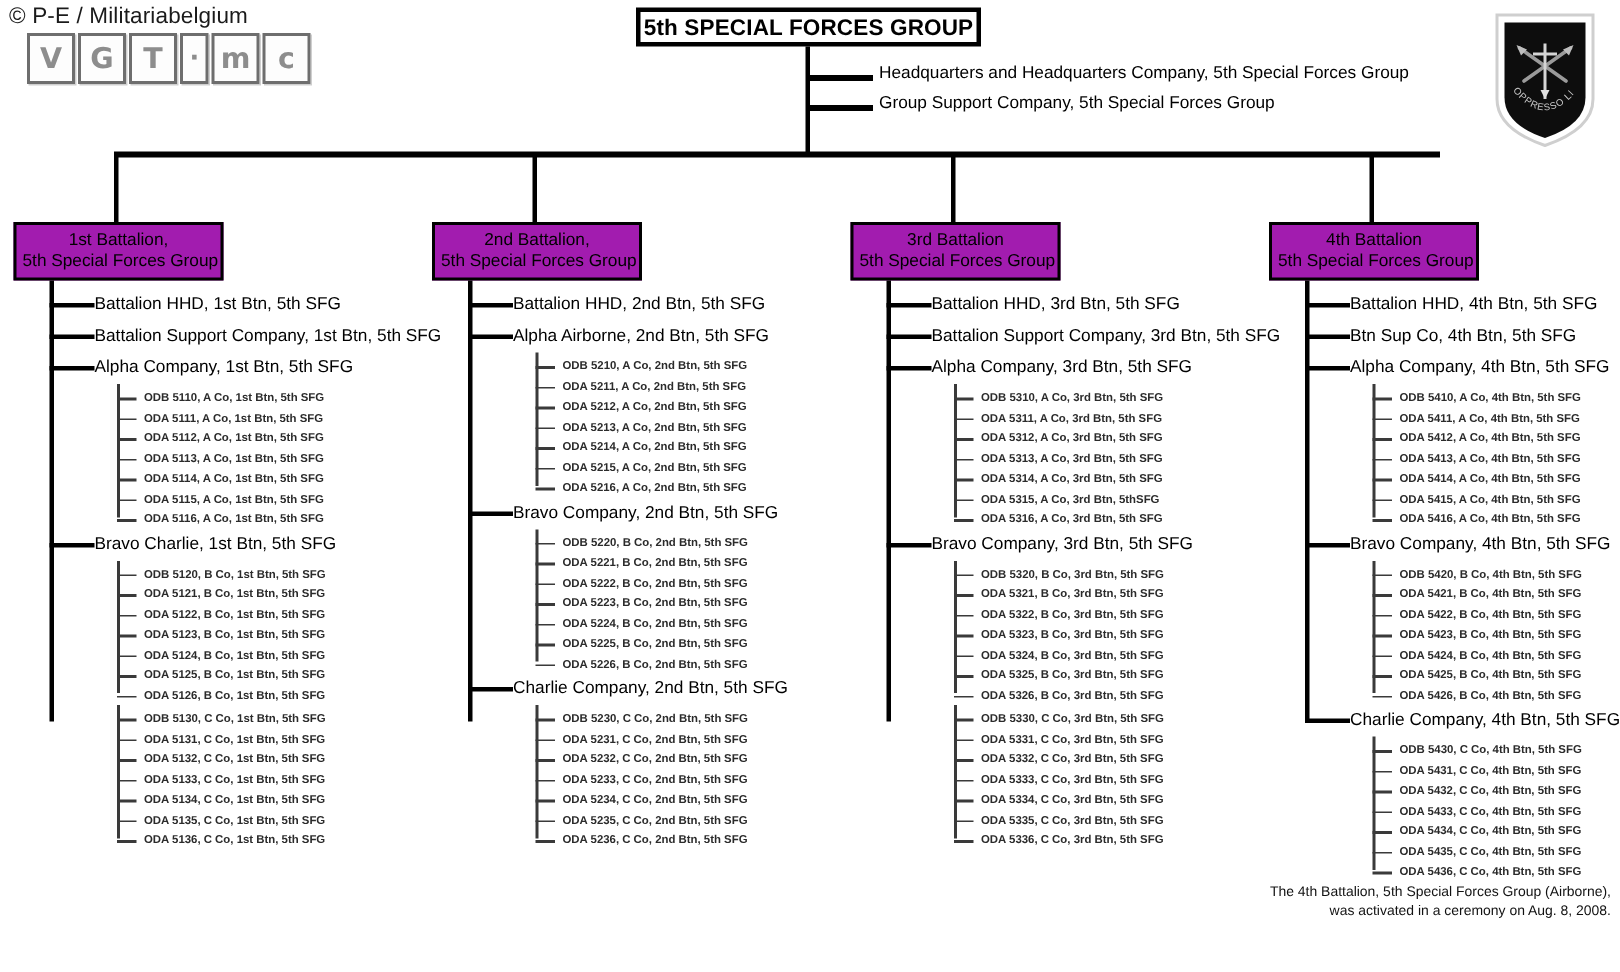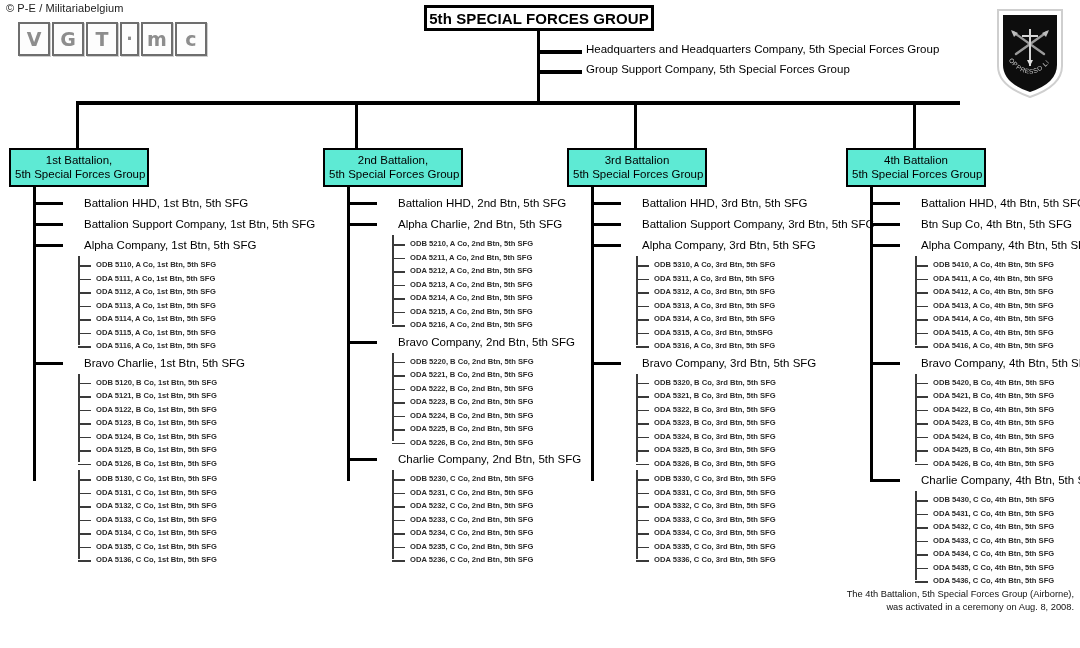--- a/index.html
+++ b/index.html
@@ -13,21 +13,21 @@
     position: relative;
     font-family: "Liberation Sans", sans-serif;
     color: #000000;
     overflow: hidden;
   }
   .abs { position: absolute; }
 
   
   #credit {
     left: 6px; top: 2px;
-    font-size: 11px;
+    font-size: 15px;
     color: #1a1a1a;
     letter-spacing: .1px;
     white-space: nowrap;
   }
   #logo {
     left: 18px; top: 22px;
     display: flex;
     gap: 2px;
     align-items: center;
   }
@@ -84,30 +84,30 @@
     width: 42px; height: 4px;
     background: #000;
   }
   .staff-row .txt { position: absolute; left: 46px; top: 0; }
   #staff-0 { top: 43px; }
   #staff-1 { top: 63px; }
 
   
   .bn-col { top: 148px; width: 270px; }
   #bn-col-0 { left: 9px; }
-  #bn-col-1 { left: 288px; margin-left: 35px; }
+  #bn-col-1 { left: 288px; }
   #bn-col-2 { left: 567px; }
   #bn-col-3 { left: 846px; }
 
   .bn-box {
     position: relative;
     width: 140px;
     margin-left: 0;
     border: 2px solid #000;
-    background: #5eead4;
+    background: #a21caf;
     text-align: center;
     font-size: 11.5px;
     line-height: 14px;
     padding: 3px 4px 4px;
     box-sizing: border-box;
   }
   .bn-box .ln2 { white-space: nowrap; }
 
   
   .bn-body {
@@ -122,21 +122,21 @@
     background: #000;
   }
 
   
   .bn-item {
     position: relative;
     height: 21px;
     font-size: 11.5px;
     line-height: 21px;
     white-space: nowrap;
-    padding-left: 51px;
+    padding-left: 30px;
   }
   .bn-item .tick {
     position: absolute;
     left: 0; top: 9px;
     width: 30px; height: 3px;
     background: #000;
   }
 
   
   .oda-block {
@@ -257,21 +257,21 @@
     </div>
   </div>
 <div class="abs bn-col" id="bn-col-1">
     <div class="bn-box">
       <div>2nd Battalion,</div>
       <div class="ln2">5th Special Forces Group</div>
     </div>
     <div class="bn-body">
       <div class="bn-spine" style="height: 294px;"></div>
       <div class="bn-item"><span class="tick"></span><span>Battalion HHD, 2nd Btn, 5th SFG</span></div>
-      <div class="bn-item"><span class="tick"></span><span>Alpha Charlie, 2nd Btn, 5th SFG</span></div>
+      <div class="bn-item"><span class="tick"></span><span>Alpha Airborne, 2nd Btn, 5th SFG</span></div>
       <div class="oda-block">
         <div class="oda-spine" style="height: 88.5px;"></div>
         <div class="oda-row"><span class="tick"></span><span>ODB 5210, A Co, 2nd Btn,  5th SFG</span></div>
         <div class="oda-row"><span class="tick"></span><span>ODA 5211, A Co, 2nd Btn,  5th SFG</span></div>
         <div class="oda-row"><span class="tick"></span><span>ODA 5212, A Co, 2nd Btn,  5th SFG</span></div>
         <div class="oda-row"><span class="tick"></span><span>ODA 5213, A Co, 2nd Btn,  5th SFG</span></div>
         <div class="oda-row"><span class="tick"></span><span>ODA 5214, A Co, 2nd Btn,  5th SFG</span></div>
         <div class="oda-row"><span class="tick"></span><span>ODA 5215, A Co, 2nd Btn,  5th SFG</span></div>
         <div class="oda-row"><span class="tick"></span><span>ODA 5216, A Co, 2nd Btn,  5th SFG</span></div>
       </div>

